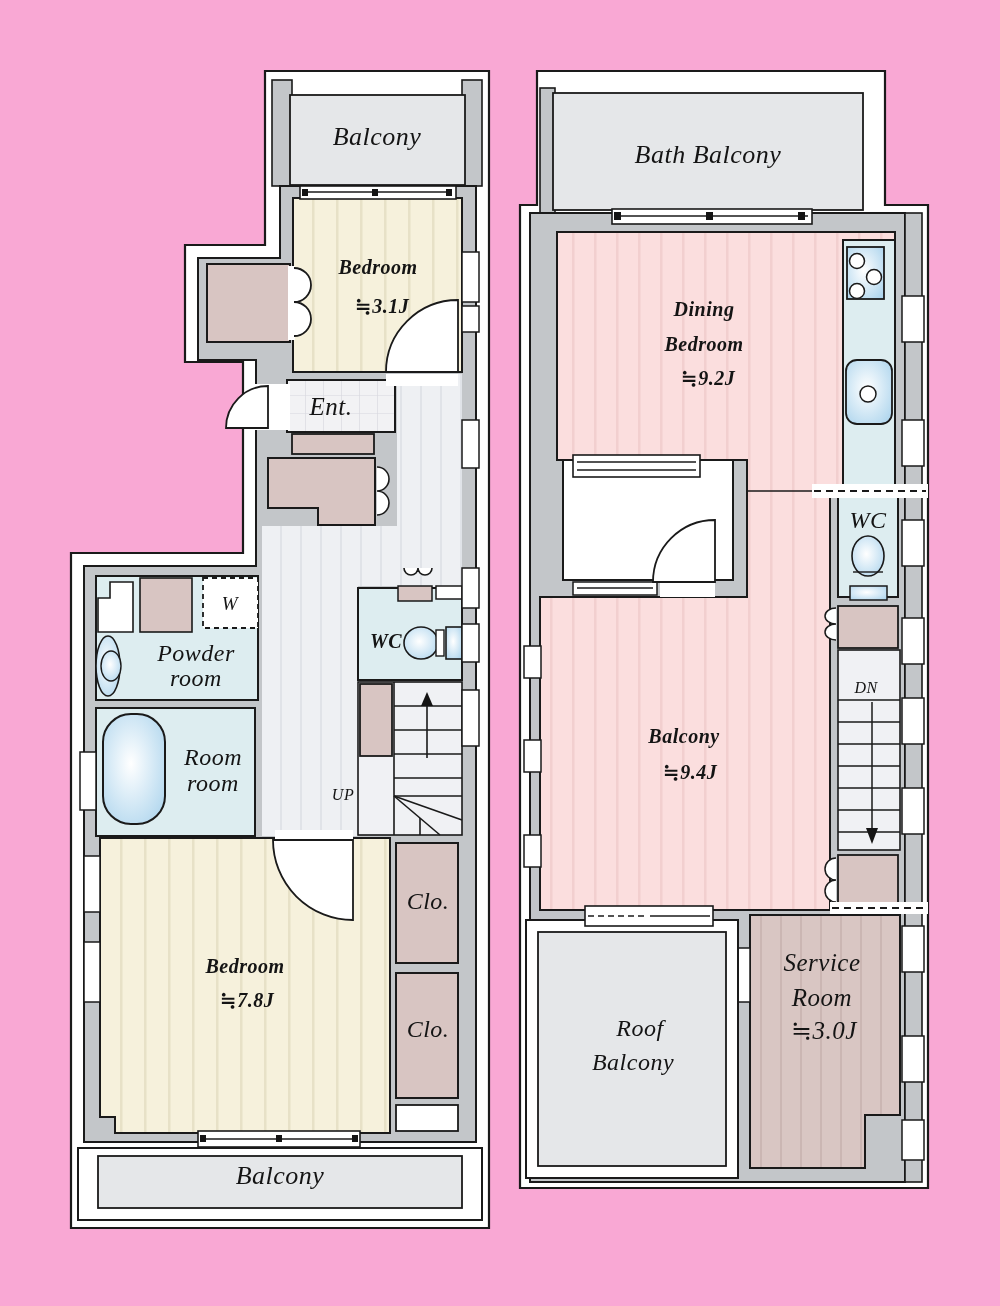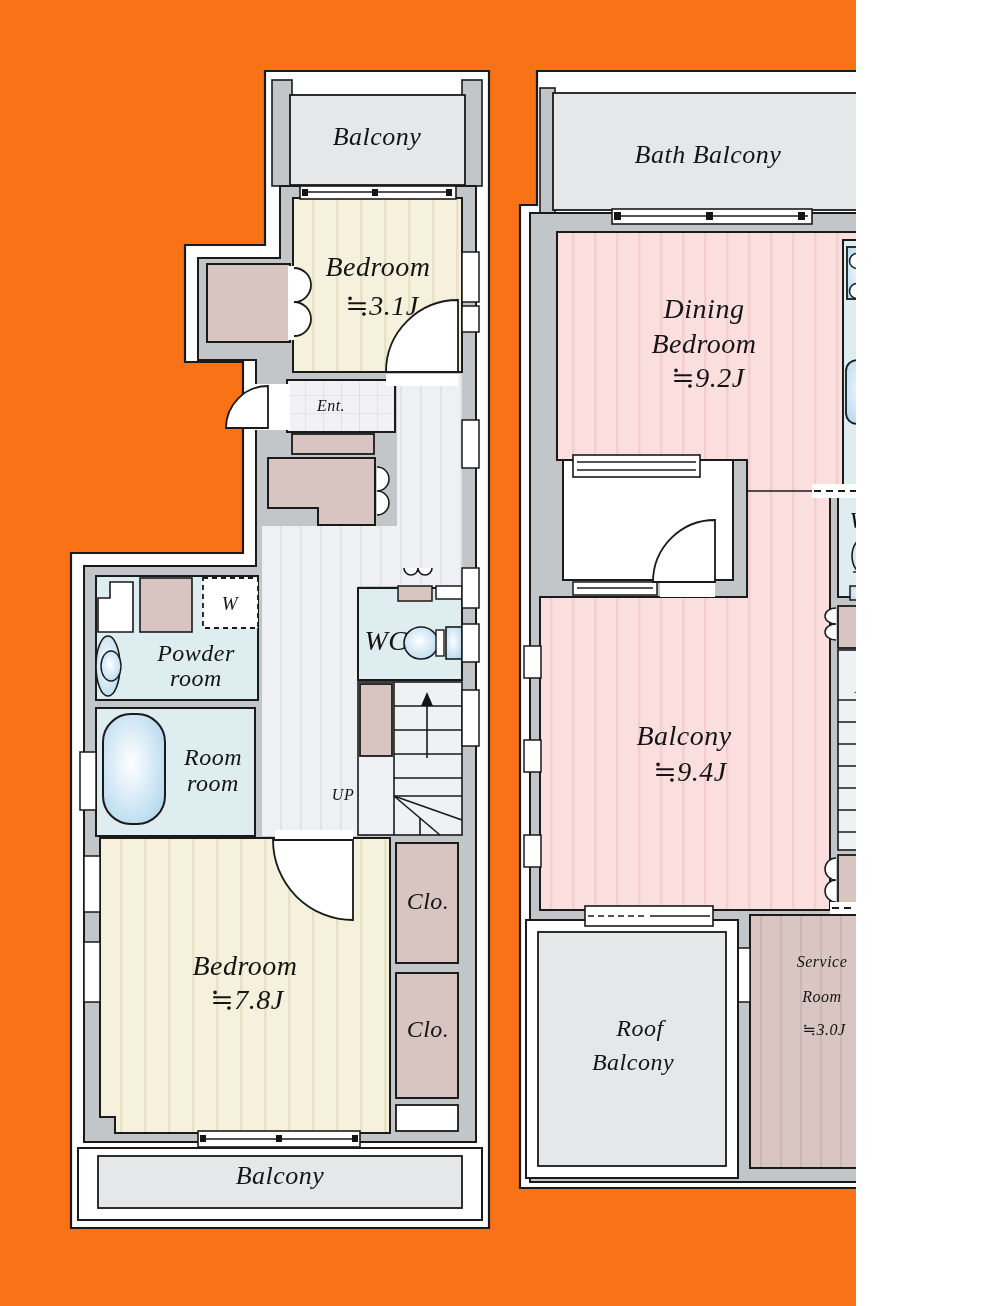--- a/index.html
+++ b/index.html
@@ -1,21 +1,21 @@
 <!DOCTYPE html>
 <html style="--wall: #c3c6c9; --outline: #1a1a1a; --balcony: #e5e7e9; --cream: #f6f1dc; --creamStripe: #e7e1c7; --pink: #fbdede; --pinkStripe: #f2cfcf; --hall: #eef0f3; --hallStripe: #e0e3e8; --cyan: #ddedf0; --closet: #d8c5c2; --service: #d9c6c3; --serviceStripe: #cbb6b3; --tile: #f2f2f4; --fixture: #a8d2ec;"><head>
 <meta charset="utf-8">
 <style>
   html,body{margin:0;padding:0;background:#ffffff;}
-  #canvas{position:relative;width:856px;height:1306px;background:#f97316;overflow:hidden;
+  #canvas{position:relative;width:1000px;height:1306px;background:#f9a8d4;overflow:hidden;
           font-family:"Liberation Serif","DejaVu Serif",serif;}
   #plansvg{position:absolute;left:0;top:0;}
   .plan-label{position:absolute;transform:translate(-50%,-50%);font-style:italic;
               color:#141414;white-space:nowrap;letter-spacing:.5px;line-height:1;}
-  .fz28{font-size:28px;} .fz26{font-size:26px;} .fz25{font-size:16px;text-align:right;}
+  .fz28{font-size:20px;font-weight:bold;} .fz26{font-size:26px;} .fz25{font-size:25px;text-align:right;}
   .fz24{font-size:24px;} .fz21{font-size:16px;} .fz19{font-size:19px;}
   
   .st{stroke:var(--outline,#1a1a1a);}
   .fill-wall{fill:var(--wall,#c3c6c9);}
   .fill-white{fill:#ffffff;}
   .fill-balcony{fill:var(--balcony,#e5e7e9);}
   .fill-cream{fill:var(--cream,#f6f1dc);}
   .fill-creamStripe{fill:var(--creamStripe,#e7e1c7);}
   .fill-pink{fill:var(--pink,#fbdede);}
   .fill-pinkStripe{fill:var(--pinkStripe,#f2cfcf);}

